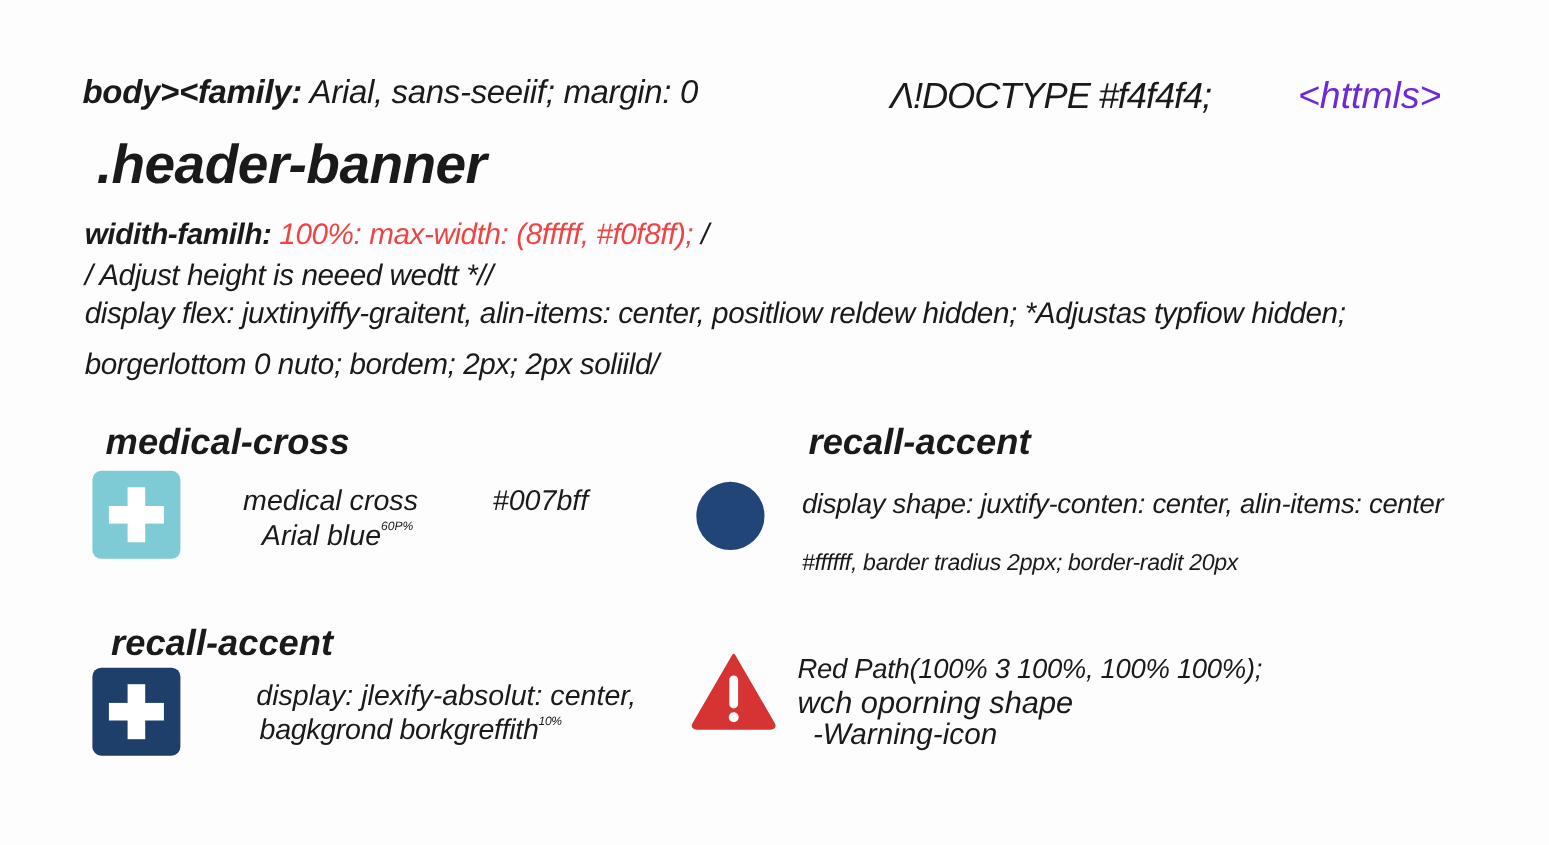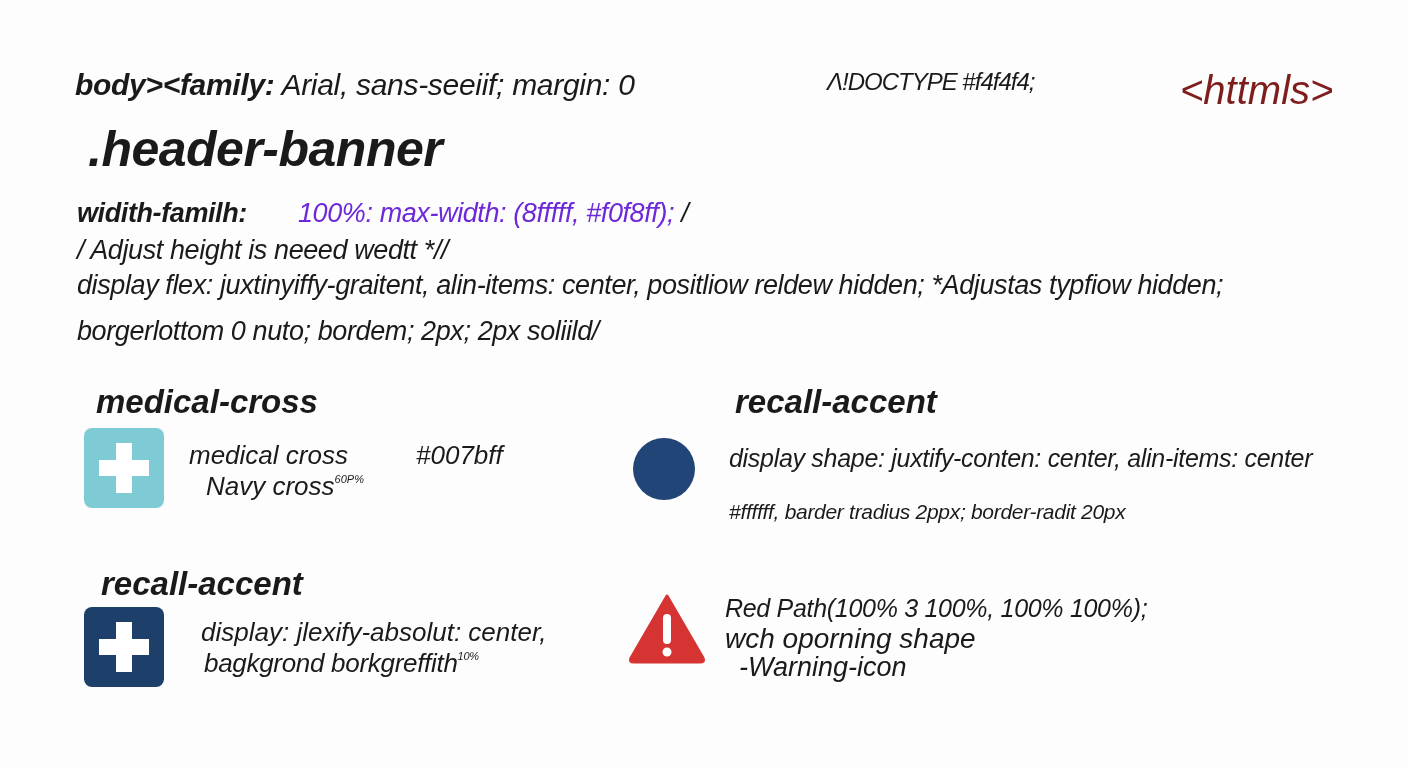--- a/index.html
+++ b/index.html
@@ -8,29 +8,29 @@
       background: #fdfdfd;
       font-family: "Liberation Sans", sans-serif;
       color: #1a1a1a;
       position: relative;
     }
     .abs { position: absolute; white-space: nowrap; font-style: italic; }
 
     
     .top-left { left: 75px; top: 68px; font-size: 30px; letter-spacing: -0.3px; }
     .top-left b { font-weight: bold; }
-    .top-mid { left: 827px; top: 68px; font-size: 24px; letter-spacing: -1px; }
-    .top-right { left: 1180px; top: 68px; font-size: 40px; color: #7f1d1d; }
+    .top-mid { left: 809px; top: 68px; font-size: 33px; letter-spacing: -1px; }
+    .top-right { left: 1180px; top: 68px; font-size: 34px; color: #6d28d9; }
 
     .banner-title { left: 88px; top: 120px; font-size: 50px; font-weight: bold; letter-spacing: -0.5px; }
 
     .line { left: 77px; font-size: 27px; letter-spacing: -0.4px; }
     .l1 { top: 198px; }
     .l1 .k { font-weight: bold; margin-top: 43px; }
-    .l1 .v { color: #6d28d9; margin-left: 44px; }
+    .l1 .v { color: #ef4444; }
     .l2 { top: 235px; }
     .l3 { top: 270px; }
     .l4 { top: 316px; }
 
     .sec-title { font-size: 33px; font-weight: bold; }
     .t1 { left: 96px; top: 383px; }
     .t2 { left: 735px; top: 383px; }
     .t3 { left: 101px; top: 565px; }
 
     .icon-box {
@@ -45,21 +45,21 @@
     .cross::after { left: 0; top: 17px; width: 50px; height: 16px; }
     .ib1 { left: 84px; top: 428px; background: #7ecbd6; }
     .ib2 { left: 84px; top: 607px; background: #1f3f6b; }
 
     .circle {
       position: absolute; left: 633px; top: 438px; width: 62px; height: 62px;
       border-radius: 50%; background: #224577;
     }
     .warn { position: absolute; left: 627px; top: 592px; width: 80px; height: 72px; }
 
-    .desc { font-size: 26px; }
+    .desc { font-size: 26px; margin-left: 32px; }
     .d1a { left: 189px; top: 440px; }
     .d1b { left: 206px; top: 471px; }
     .d1b sup { font-size: 11px; vertical-align: top; position: relative; top: 2px; }
     .d1c { left: 416px; top: 440px; }
 
     .d2a { left: 729px; top: 444px; font-size: 25px; letter-spacing: -0.3px; }
     .d2b { left: 729px; top: 500px; font-size: 21px; letter-spacing: -0.3px; }
 
     .d3a { left: 201px; top: 617px; }
     .d3b { left: 204px; top: 648px; letter-spacing: -0.3px; }
@@ -87,21 +87,21 @@
 <div class="abs line l2">/ Adjust height is neeed wedtt *//</div>
 <div class="abs line l3">display flex: juxtinyiffy-graitent, alin-items: center, positliow reldew hidden; *Adjustas typfiow hidden;</div>
 <div class="abs line l4">borgerlottom 0 nuto; bordem; 2px; 2px soliild/</div>
 
 <div class="abs sec-title t1">medical-cross</div>
 <div class="icon-box ib1">
     <div class="cross"></div>
   </div>
 <div class="abs desc d1a">medical cross</div>
 <div class="abs desc d1b">
-  <span>Navy cross</span><sup>60P%</sup>
+  <span>Arial blue</span><sup>60P%</sup>
 </div>
 <div class="abs desc d1c">#007bff</div>
 
 <div class="abs sec-title t2">recall-accent</div>
 <div class="circle"></div>
 <div class="abs d2a">display shape: juxtify-conten: center, alin-items: center</div>
 <div class="abs d2b">#ffffff, barder tradius 2ppx; border-radit 20px</div>
 
 <div class="abs sec-title t3">recall-accent</div>
 <div class="icon-box ib2">

